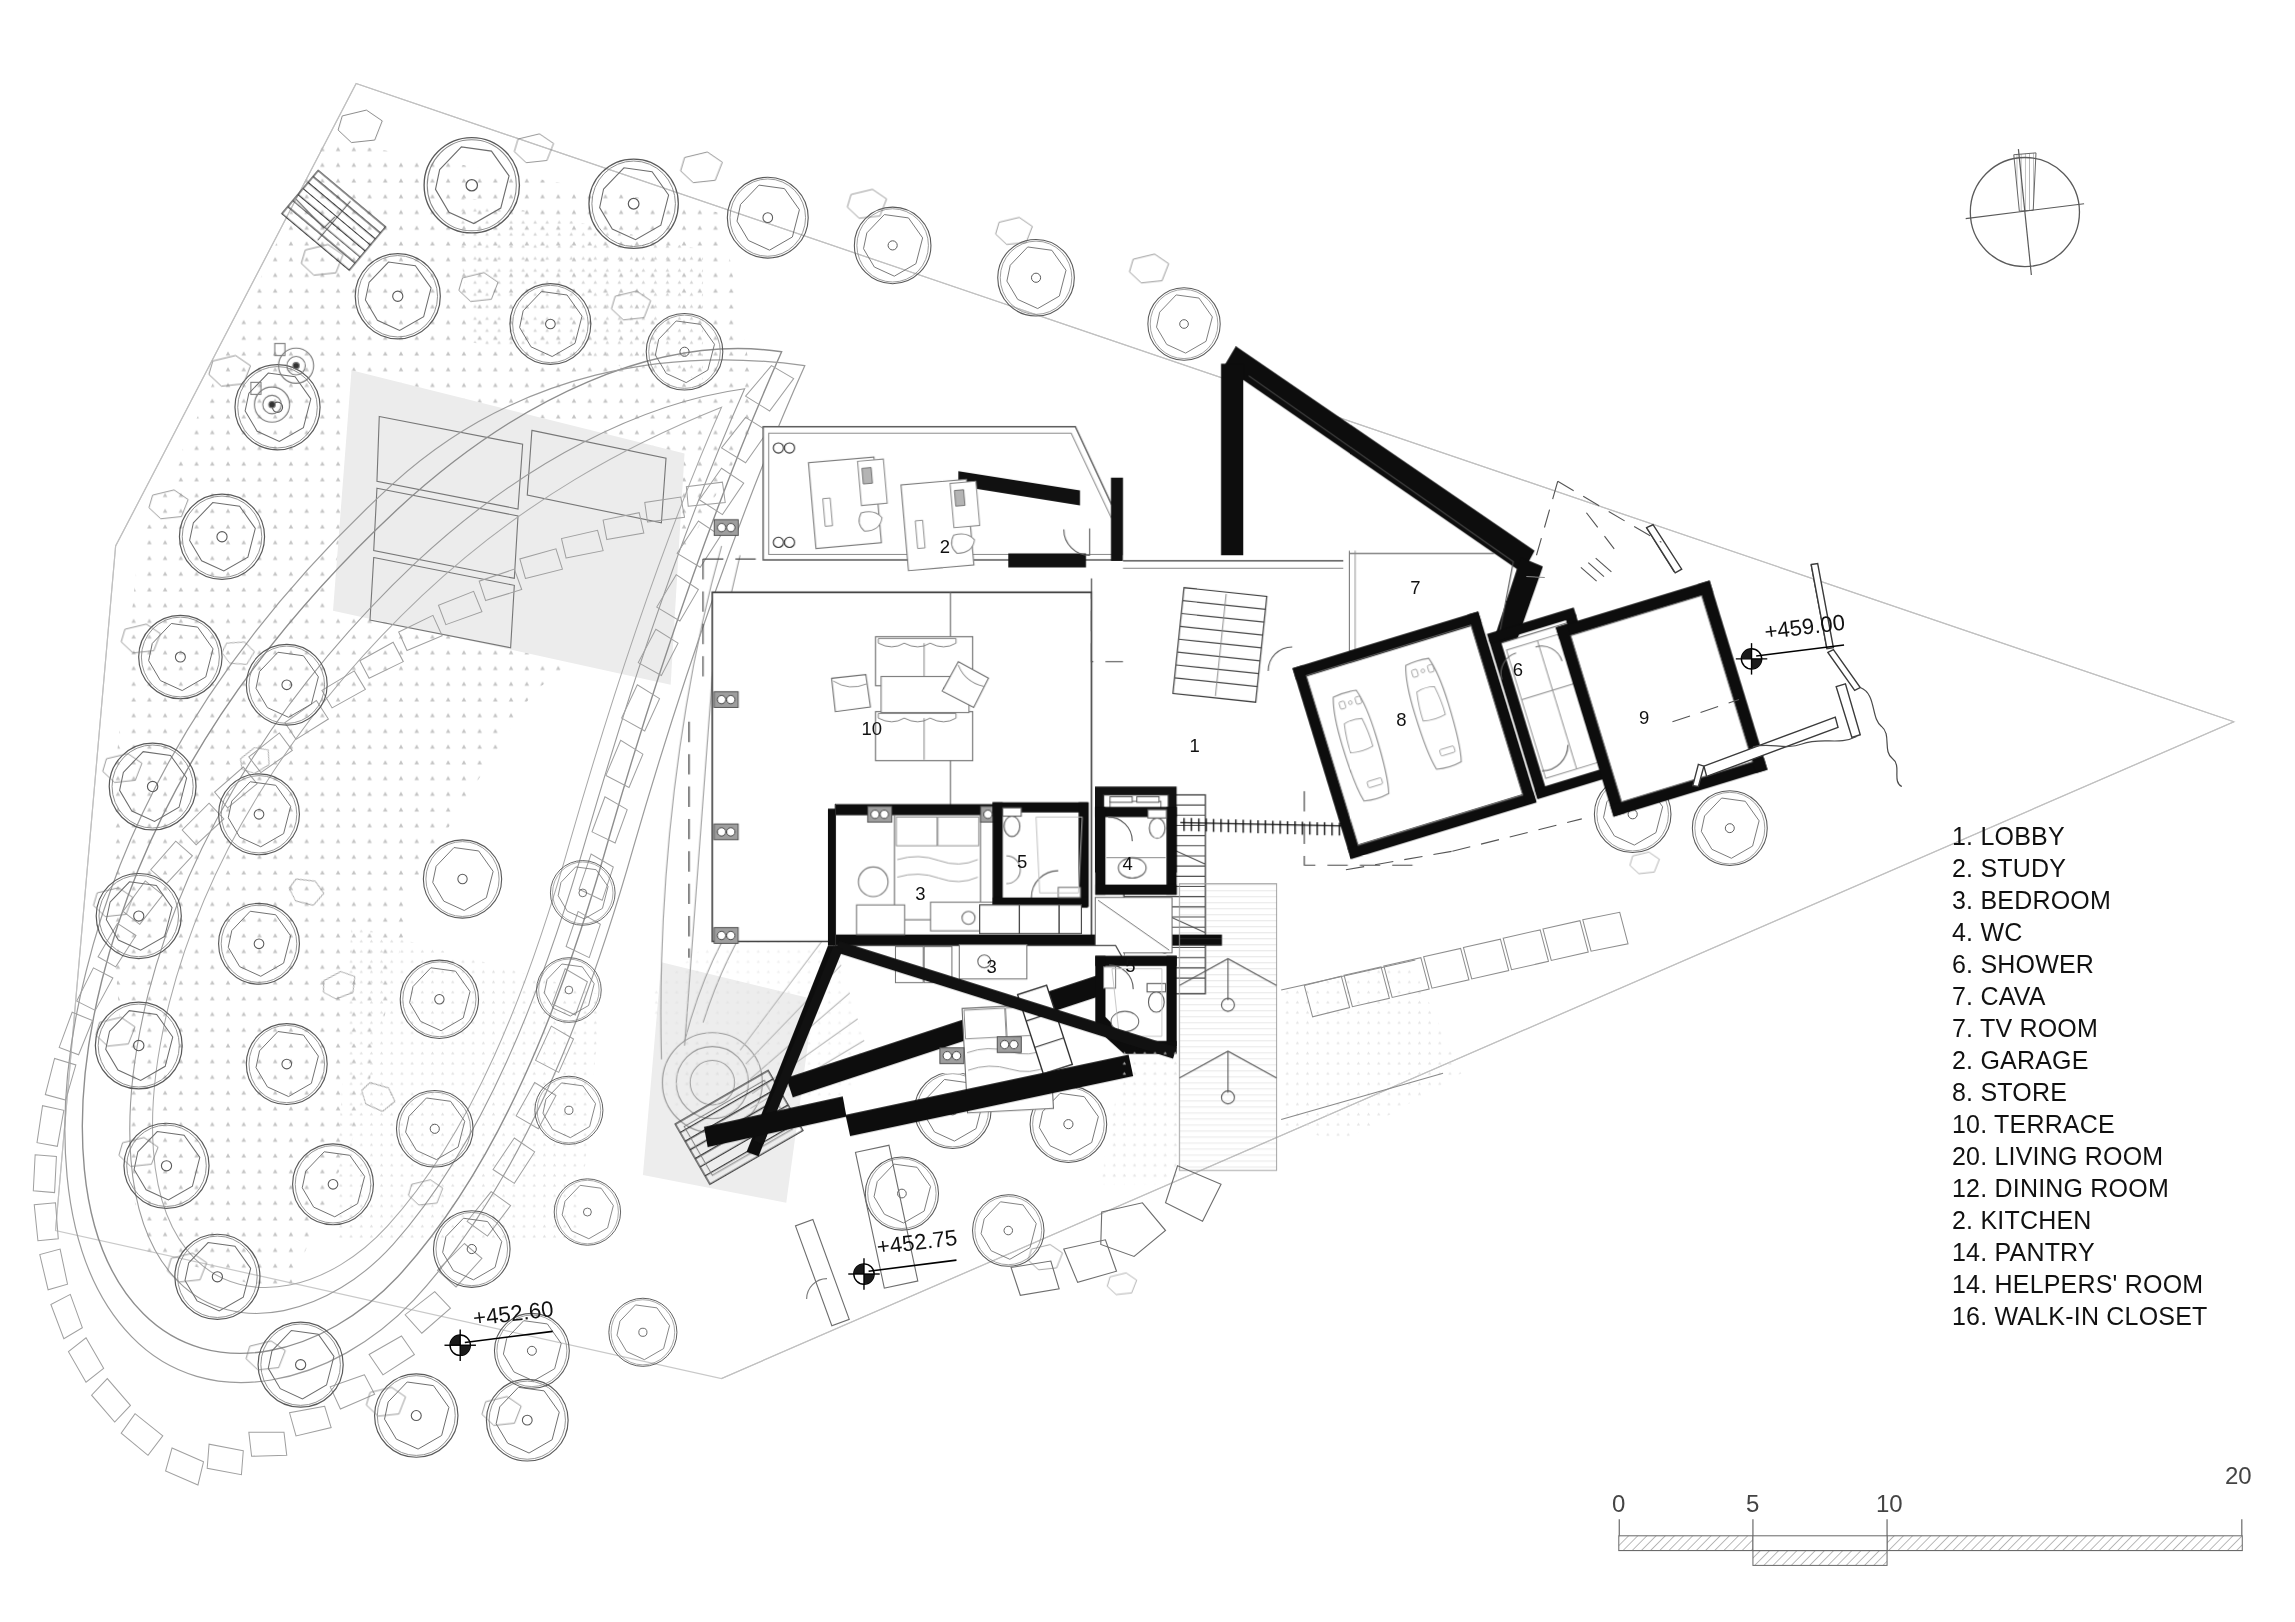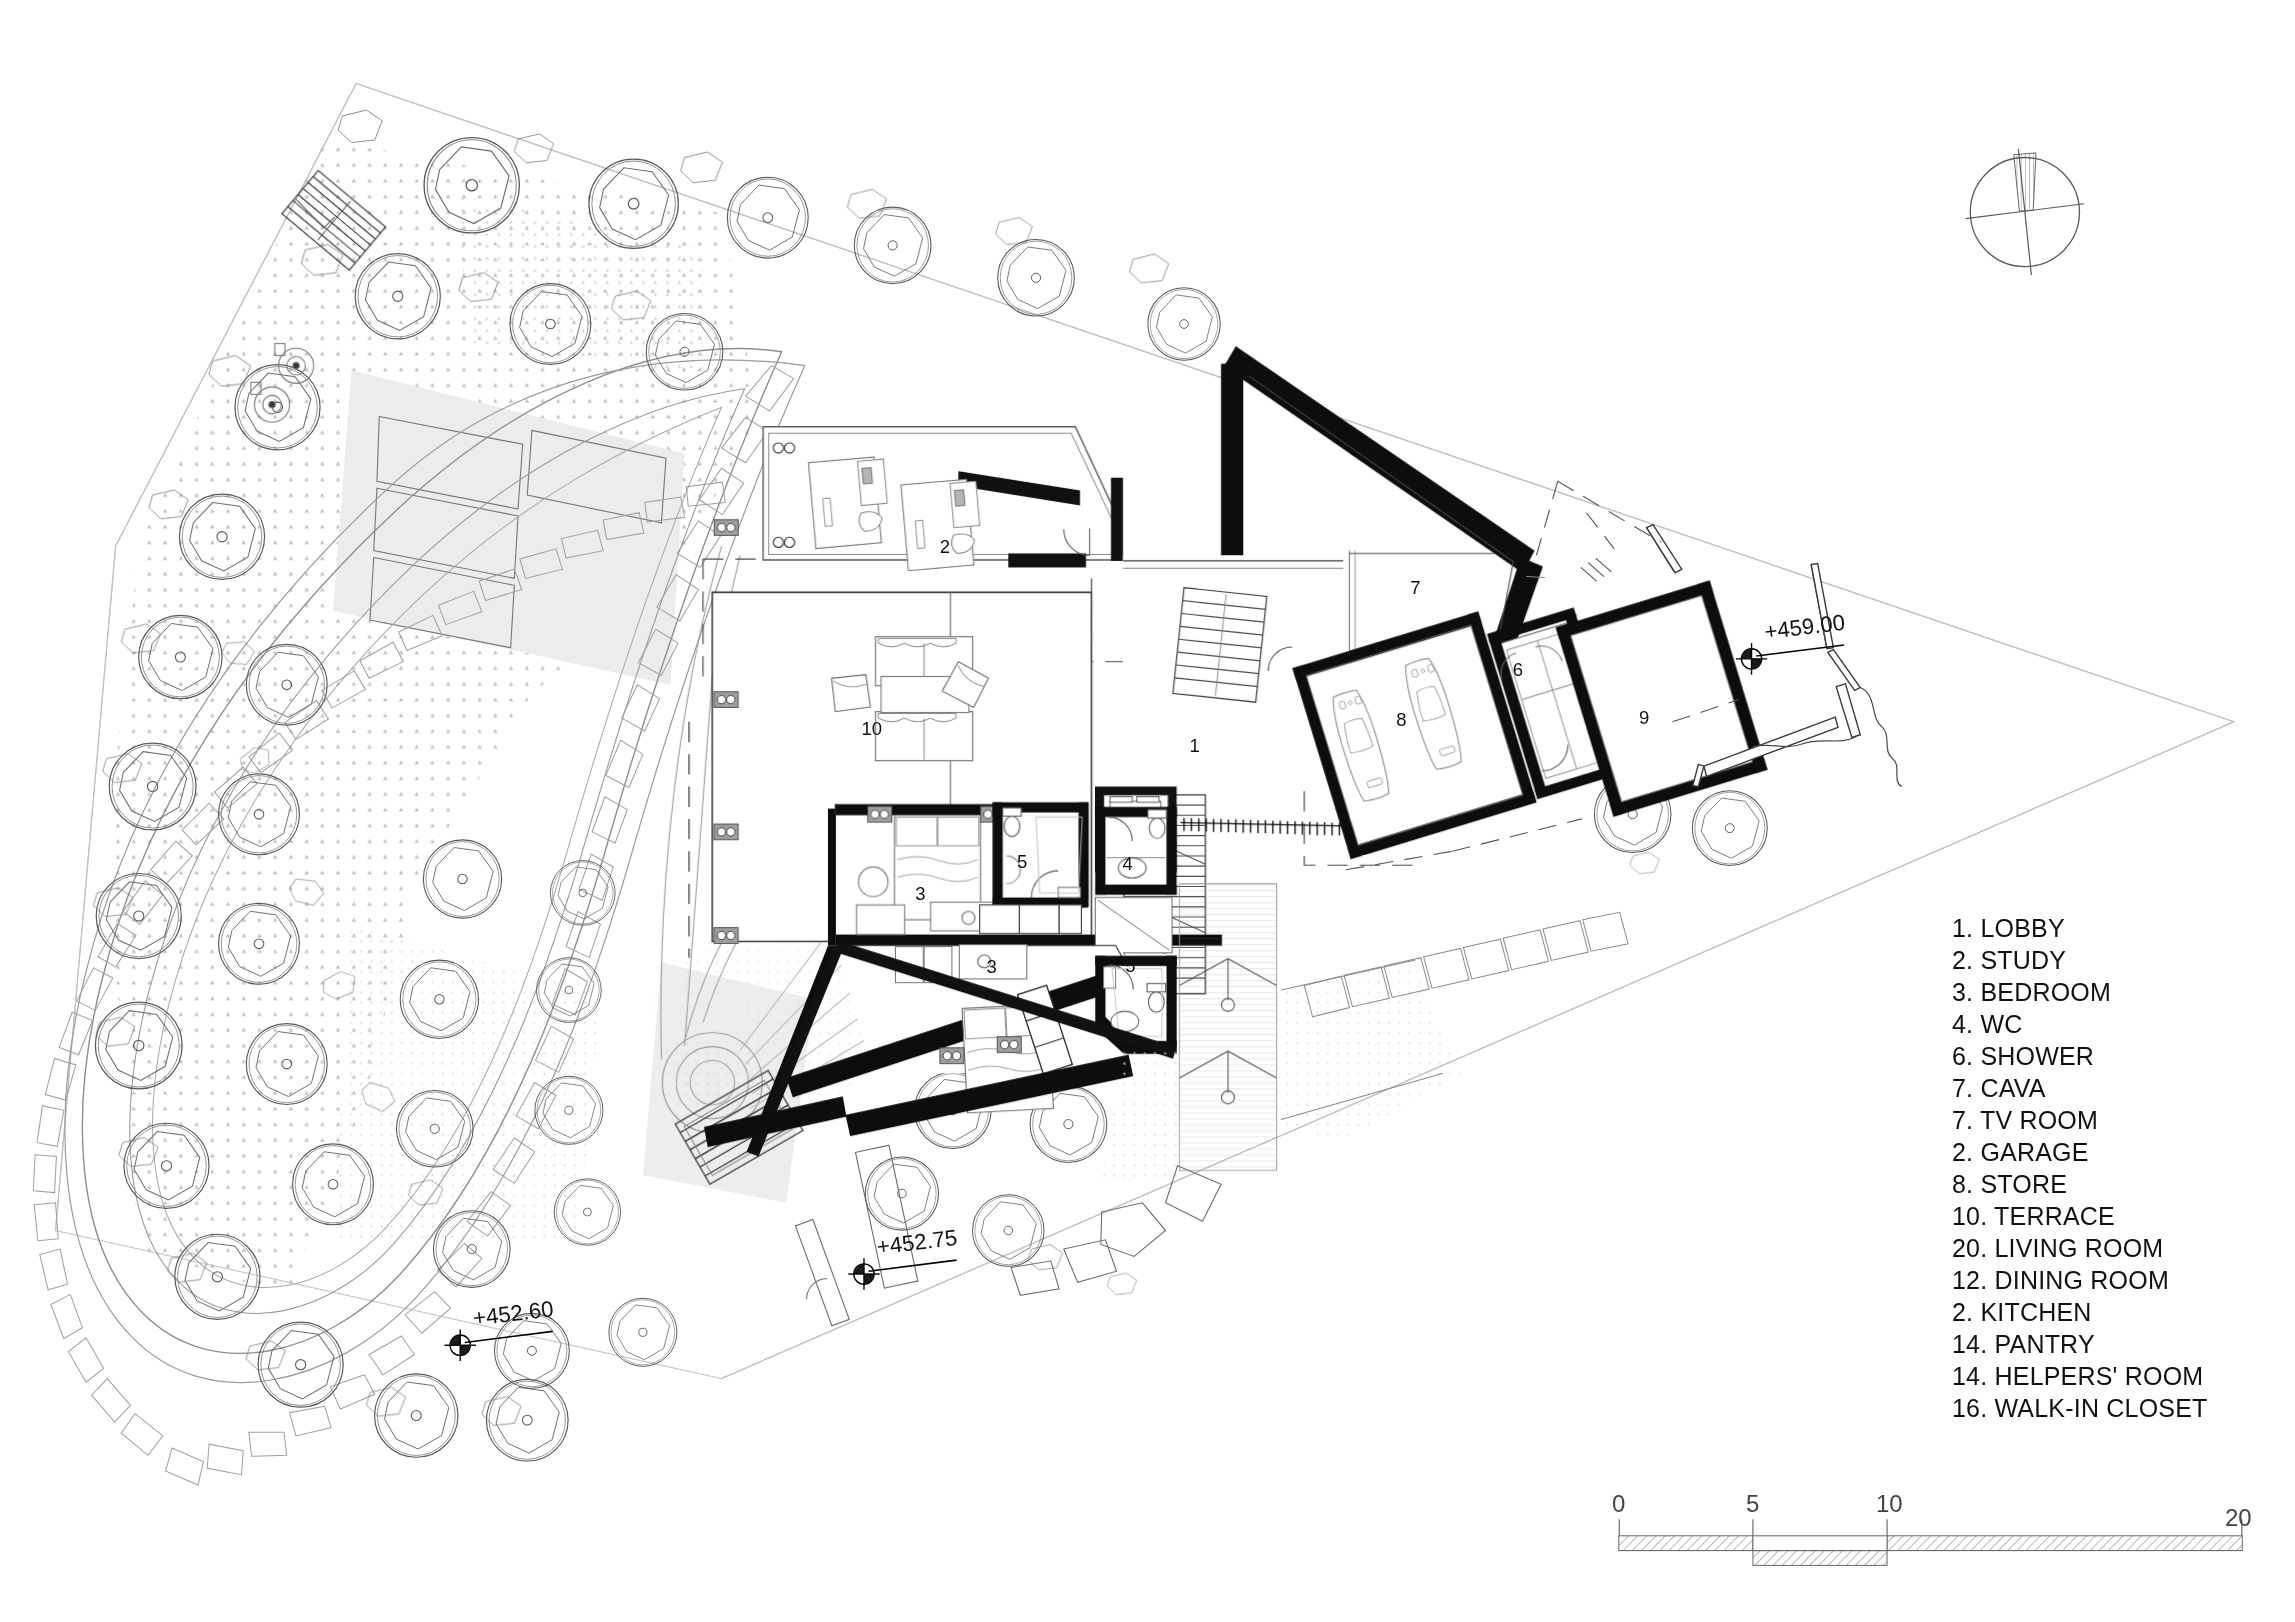--- a/index.html
+++ b/index.html
@@ -2,21 +2,21 @@
 <html style="font-size:7.4px"><head>
 <meta charset="utf-8">
 <style>
   html,body{margin:0;padding:0;background:#ffffff;}
   body{width:2295px;height:1623px;position:relative;overflow:hidden;
        font-family:"Liberation Sans","DejaVu Sans",sans-serif;color:#000;}
   #sheet{position:absolute;inset:0;background:#fff;}
   svg{display:block;}
   #plan-svg{position:absolute;left:0;top:0;width:2295px;height:1623px;}
   
-  #legend{position:absolute;left:1952px;top:912px;width:324px;}
+  #legend{position:absolute;left:1952px;top:820px;width:324px;}
   #legend .legend-row{font-size:25px;line-height:32px;letter-spacing:0.2px;
       color:#111;white-space:nowrap;font-weight:400;}
   
   .sb-num{position:absolute;font-size:24px;color:#444;}
 </style>
 </head>
 <body>
 
 <div id="sheet">
 
@@ -974,16 +974,16 @@
     <div class="legend-row">12. DINING ROOM</div>
     <div class="legend-row">2. KITCHEN</div>
     <div class="legend-row">14. PANTRY</div>
     <div class="legend-row">14. HELPERS' ROOM</div>
     <div class="legend-row">16. WALK-IN CLOSET</div>
   </div>
 
   <div class="sb-num" style="left:1612px;top:1490px;">0</div>
   <div class="sb-num" style="left:1746px;top:1490px;">5</div>
   <div class="sb-num" style="left:1876px;top:1490px;">10</div>
-  <div class="sb-num" style="left:2225px;top:1504px;">20</div>
+  <div class="sb-num" style="left:2225px;top:1462px;">20</div>
 
 </div>
 
 
 </body></html>

